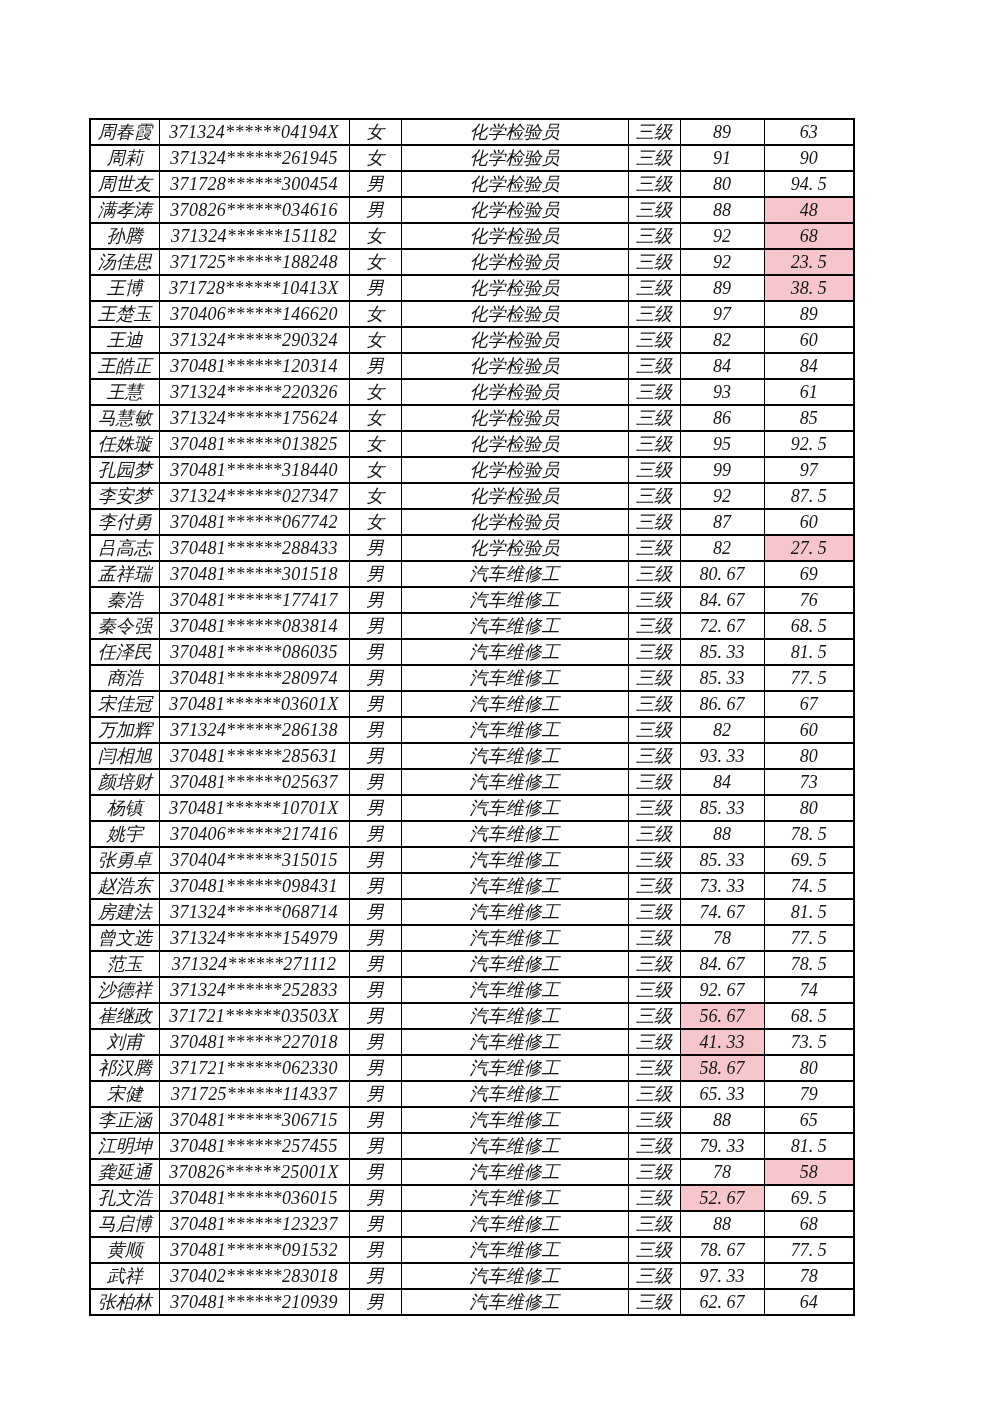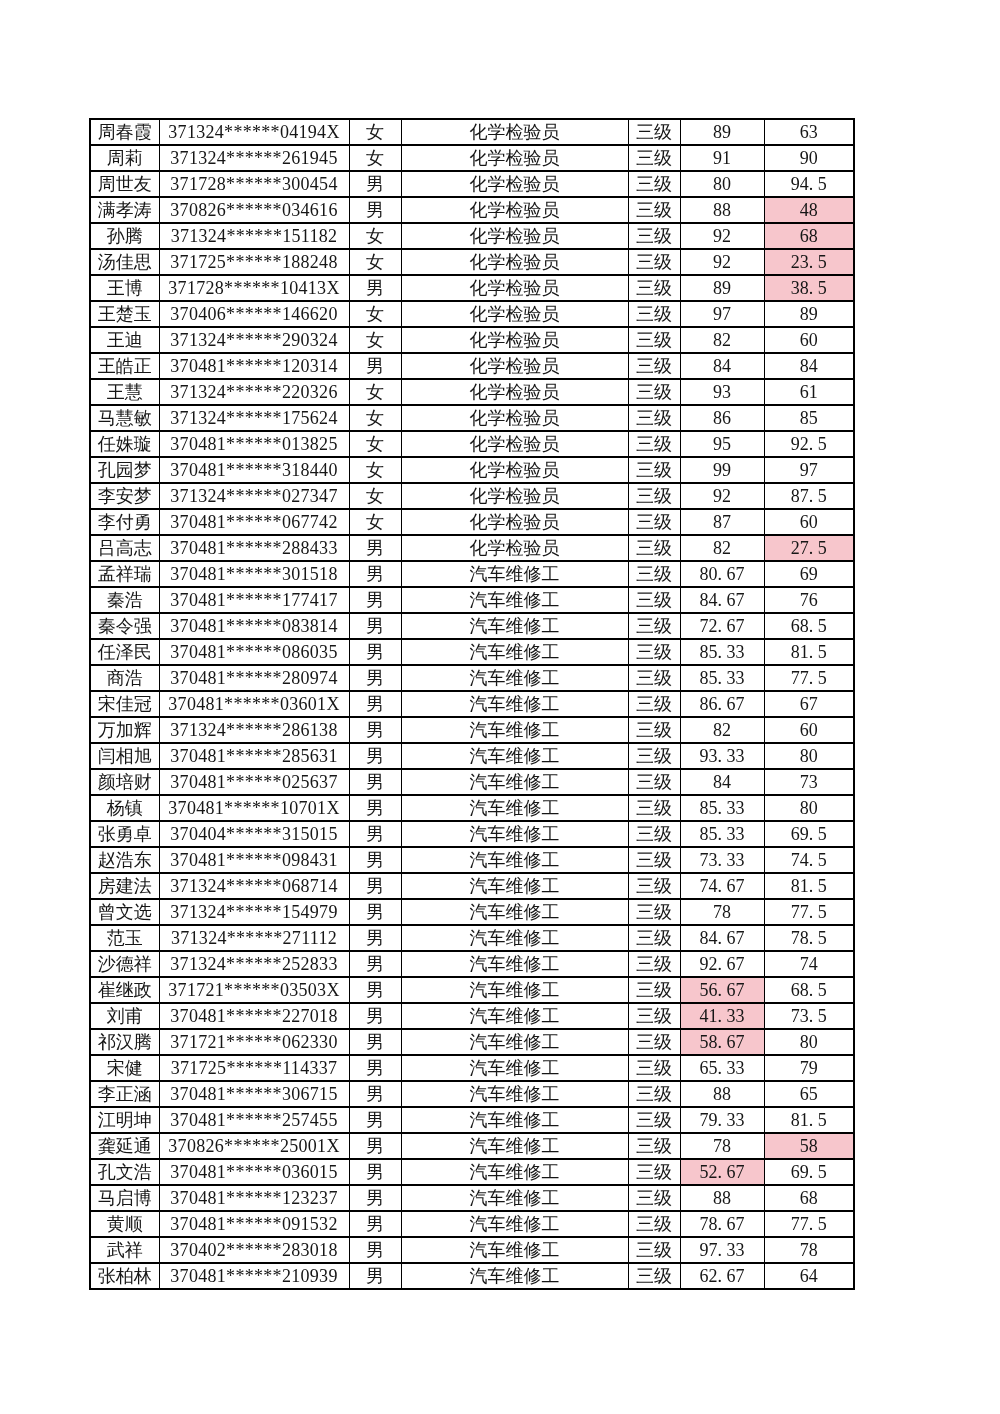--- a/index.html
+++ b/index.html
@@ -6,20 +6,21 @@
     margin: 0;
     padding: 0;
     background: #ffffff;
   }
   .page {
     position: relative;
     width: 1000px;
     height: 1414px;
     background: #ffffff;
     font-family: "Liberation Serif", "DejaVu Serif", serif;
+    font-style: italic;
   }
   table.results-table {
     position: absolute;
     left: 89px;
     top: 118px;
     border-collapse: collapse;
     table-layout: fixed;
     border: 2px solid #000;
   }
   table.results-table td {
@@ -296,20 +297,29 @@
         <tr>
           <td class="col-name">杨镇</td>
           <td class="col-id">370481******10701X</td>
           <td class="col-gender">男</td>
           <td class="col-occupation">汽车维修工</td>
           <td class="col-level">三级</td>
           <td class="col-score1">85. 33</td>
           <td class="col-score2">80</td>
         </tr>
         <tr>
+          <td class="col-name">姚宇</td>
+          <td class="col-id">370406******217416</td>
+          <td class="col-gender">男</td>
+          <td class="col-occupation">汽车维修工</td>
+          <td class="col-level">三级</td>
+          <td class="col-score1">88</td>
+          <td class="col-score2">78. 5</td>
+        </tr>
+        <tr>
           <td class="col-name">张勇卓</td>
           <td class="col-id">370404******315015</td>
           <td class="col-gender">男</td>
           <td class="col-occupation">汽车维修工</td>
           <td class="col-level">三级</td>
           <td class="col-score1">85. 33</td>
           <td class="col-score2">69. 5</td>
         </tr>
         <tr>
           <td class="col-name">赵浩东</td>

